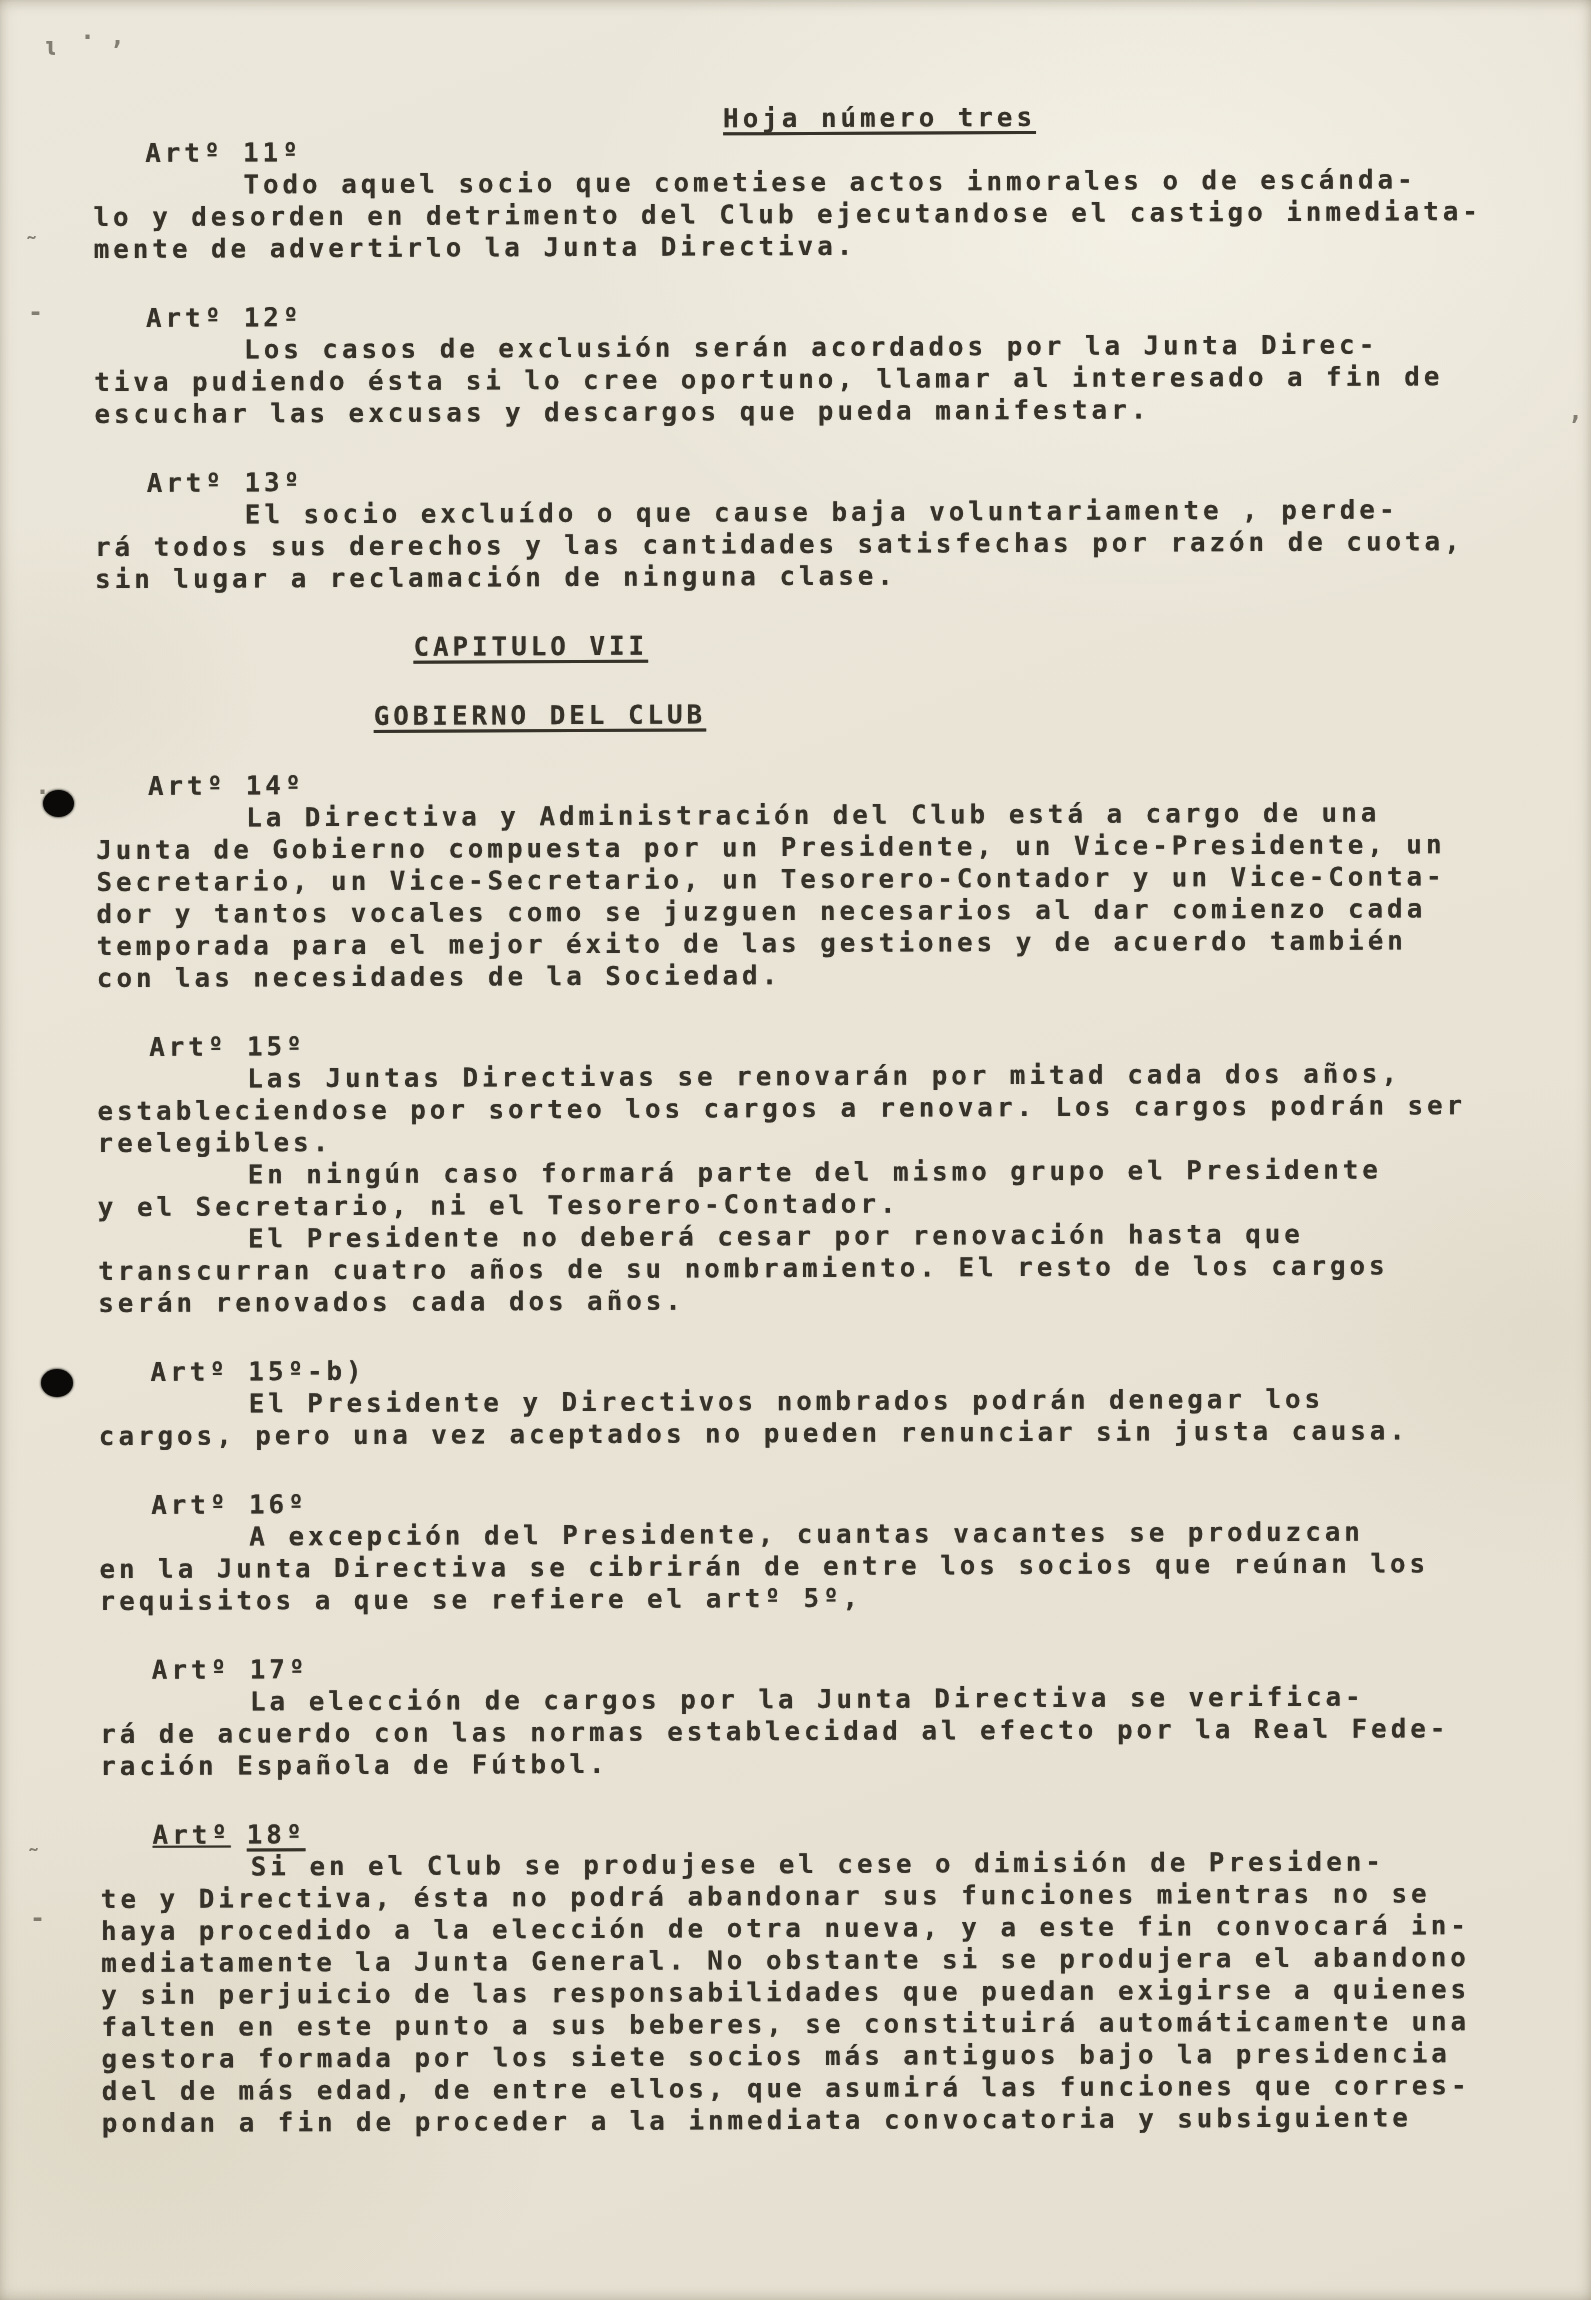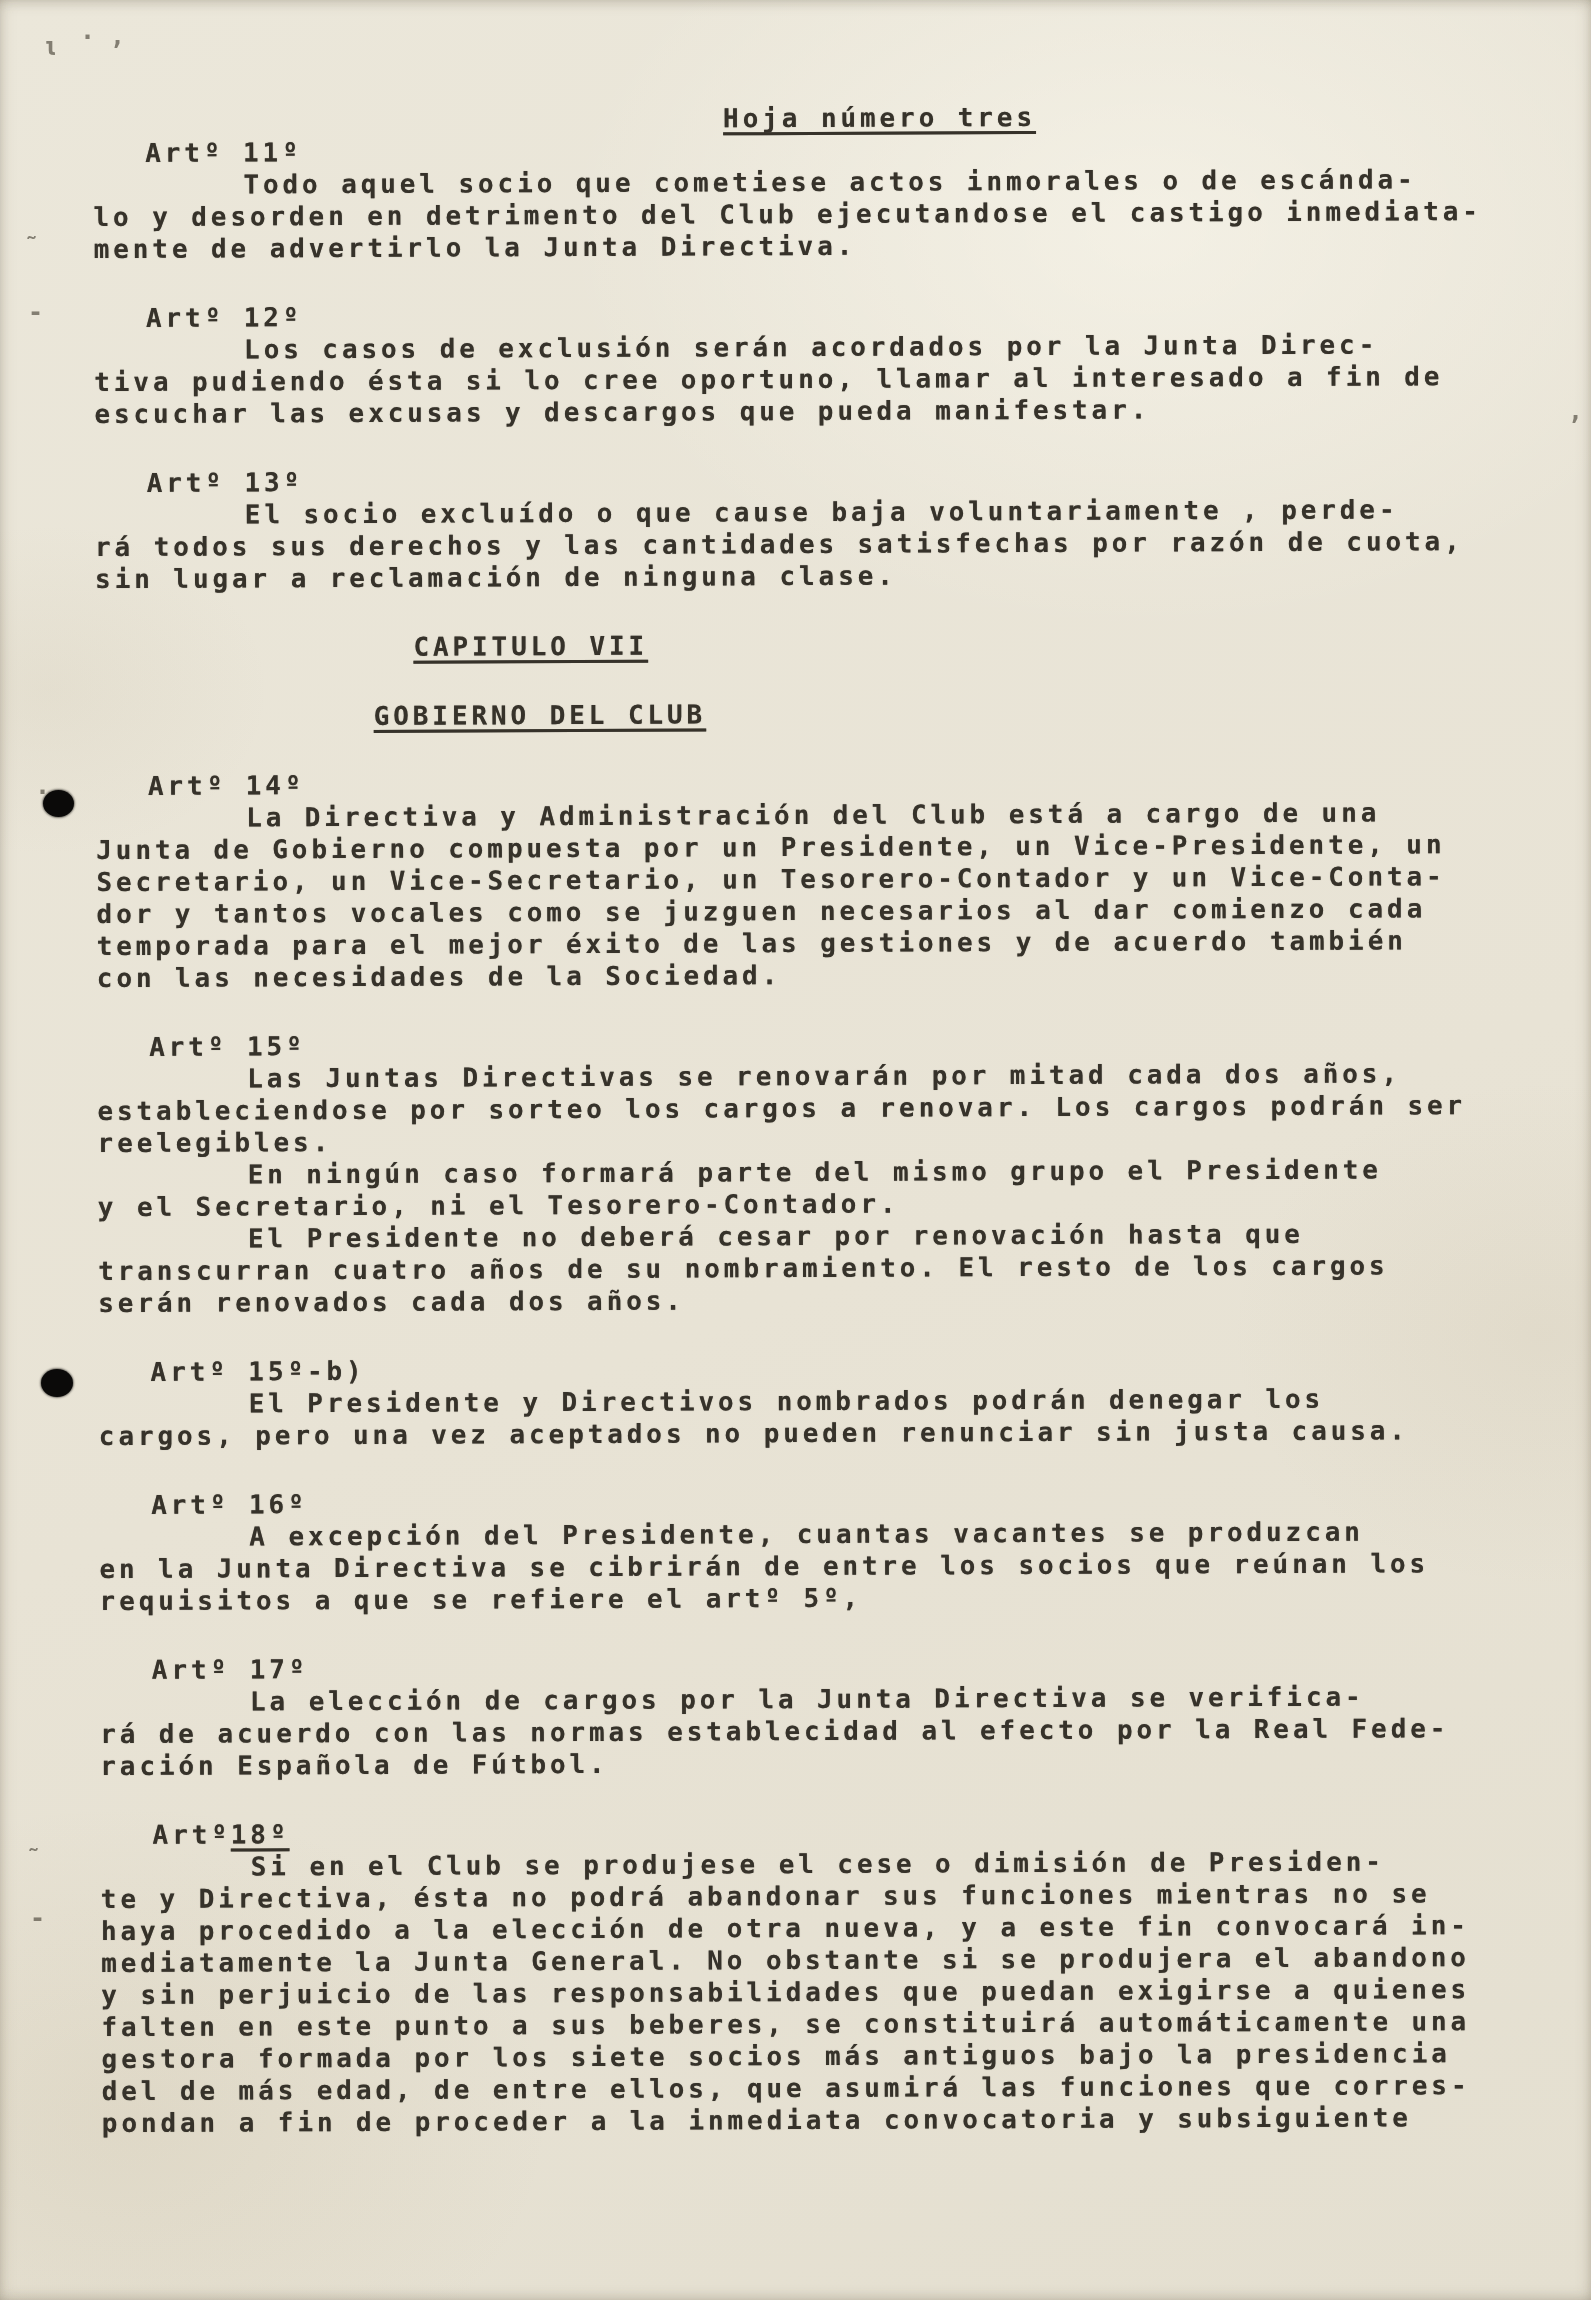--- a/index.html
+++ b/index.html
@@ -38,21 +38,21 @@
     text-decoration-thickness:2.8px;
     text-underline-offset:4.6px;
   }
 
   .header-line { margin-left:630px; }
 
   .article { margin-top:37px; }
   .article.first { margin-top:0; }
 
   .art-head { margin-left:52px; }
-  .art-head .pre { margin-right:0; }
+  .art-head .pre { margin-right:16px;text-decoration:underline; }
 
   .para { white-space:pre-line; text-indent:150px; }
 
   .chapter-title { margin-top:37px; margin-left:318px; }
   .section-title { margin-top:37px; margin-left:278px; }
 
   .hole {
     position:absolute; background:#0b0a09; border-radius:50%;
     box-shadow:0 0 1.9px 0.9px rgba(20,18,14,0.55);
   }

